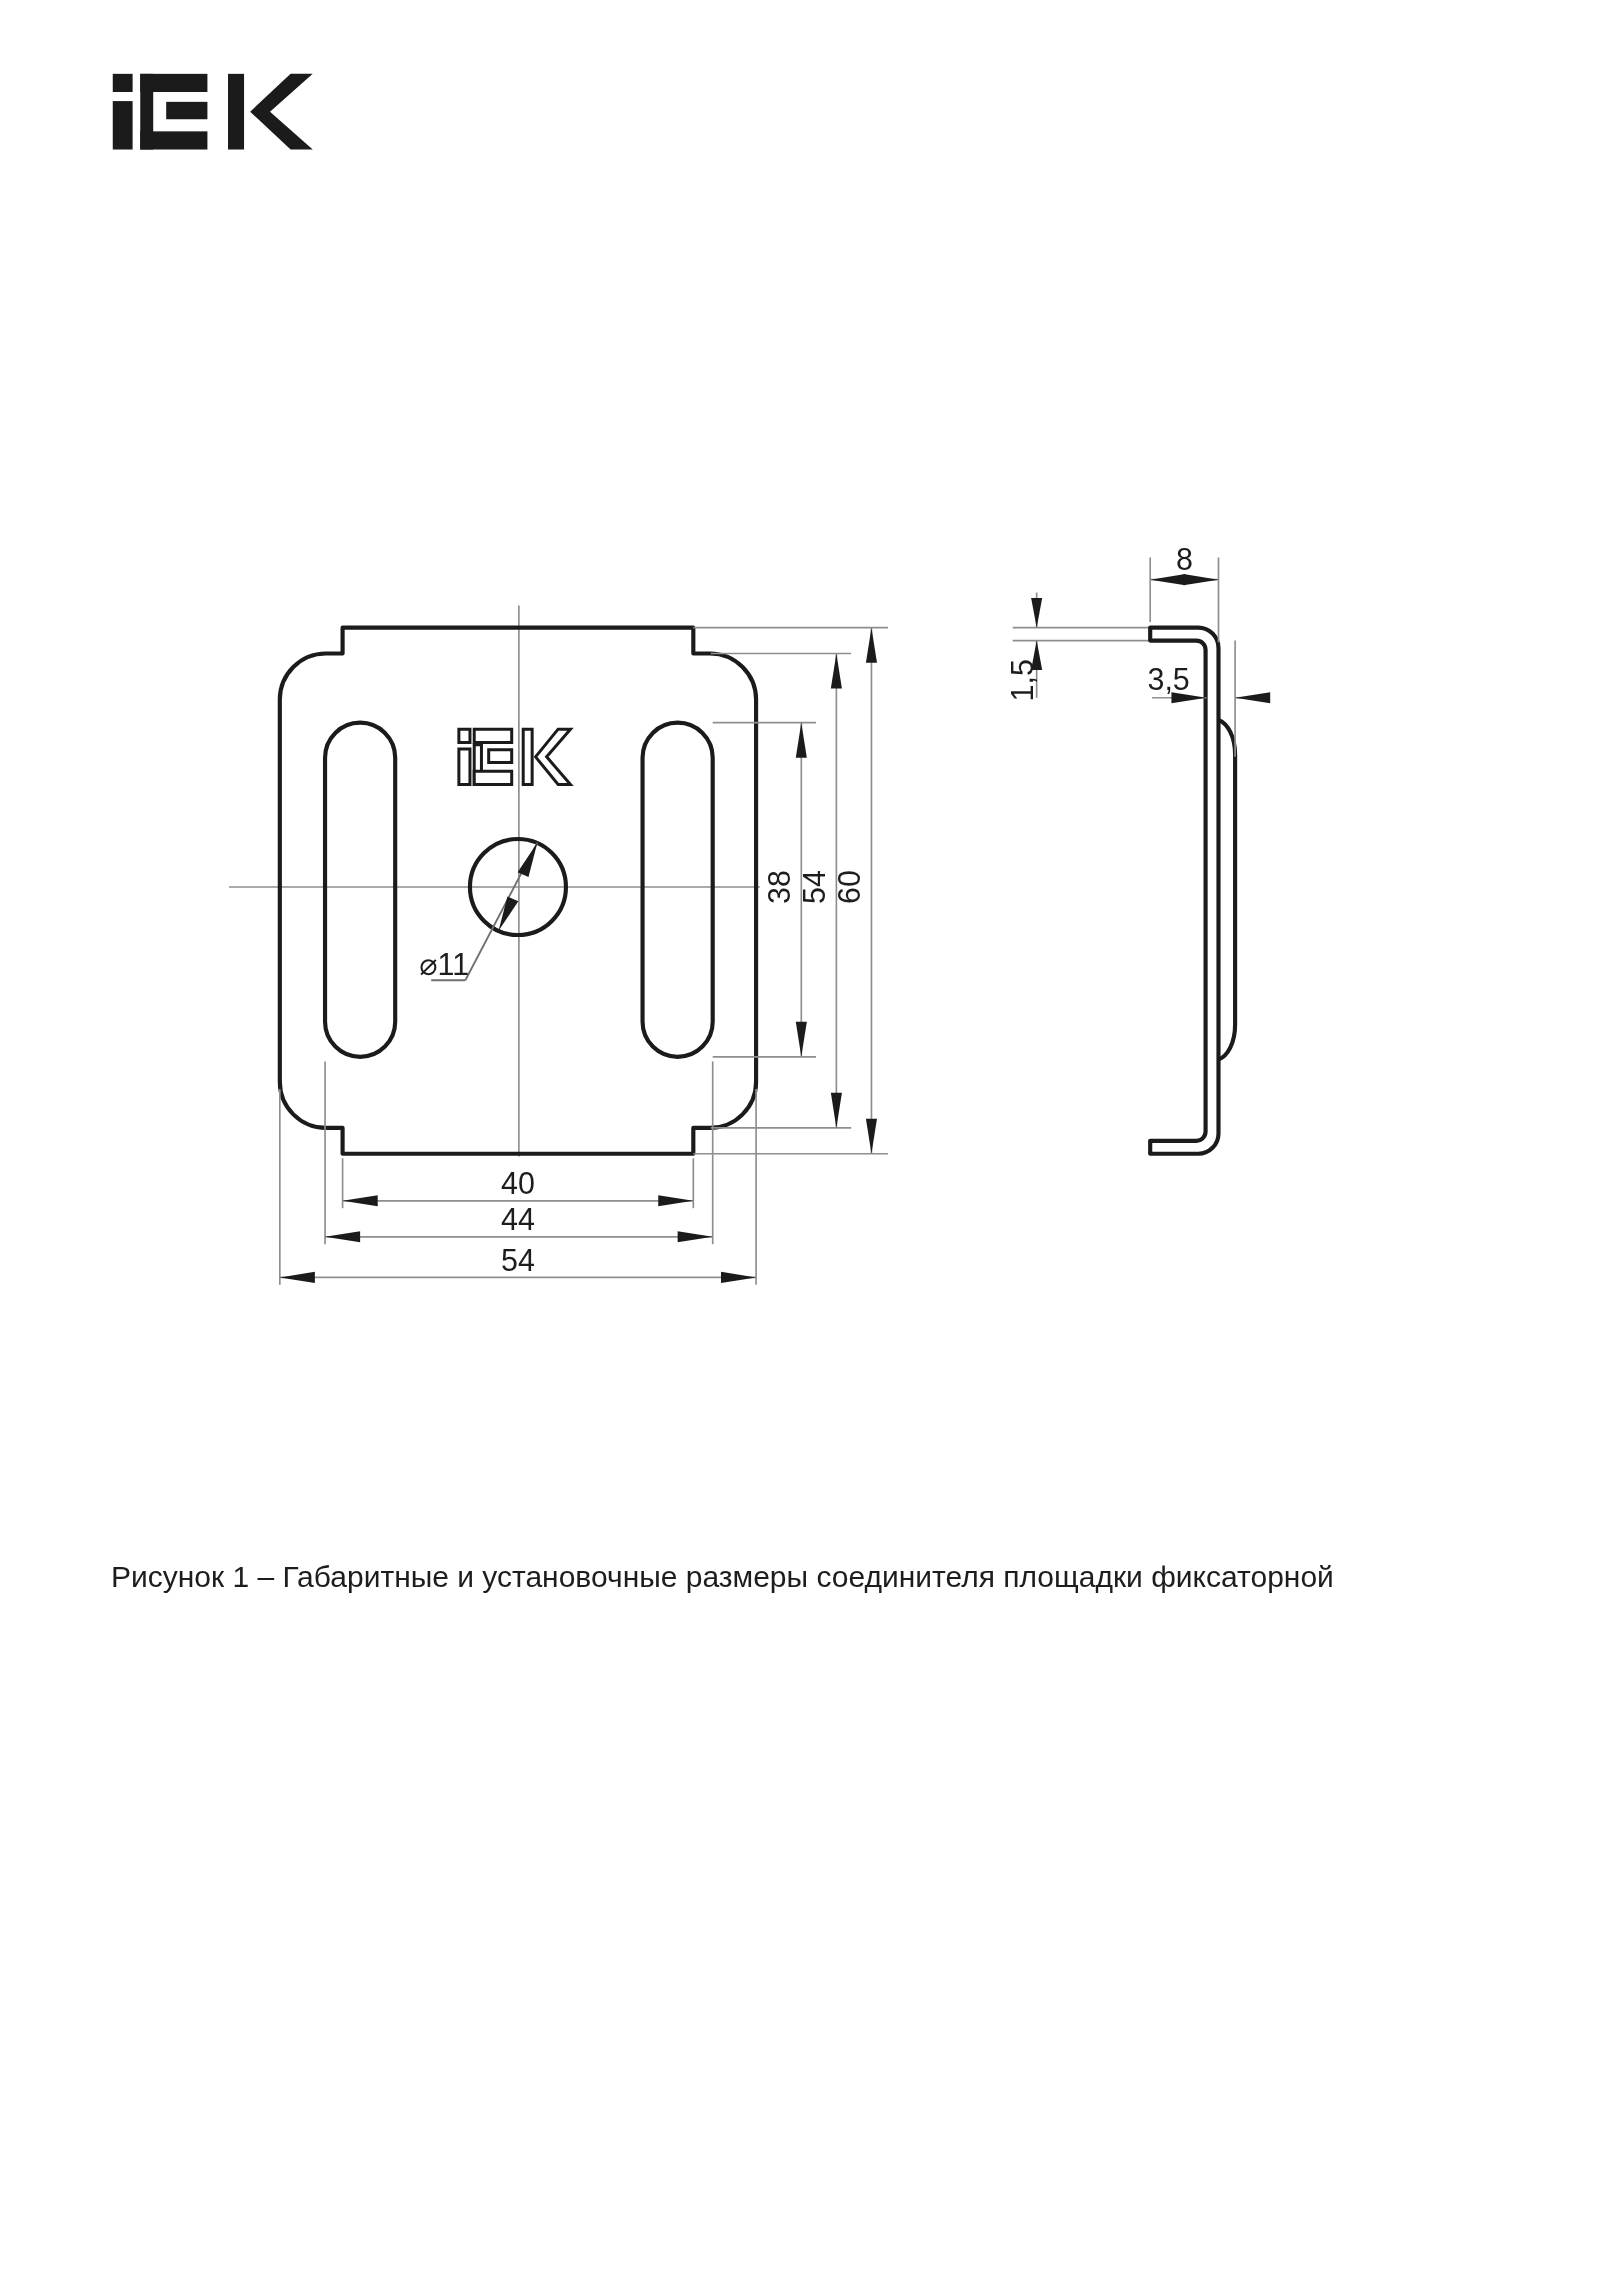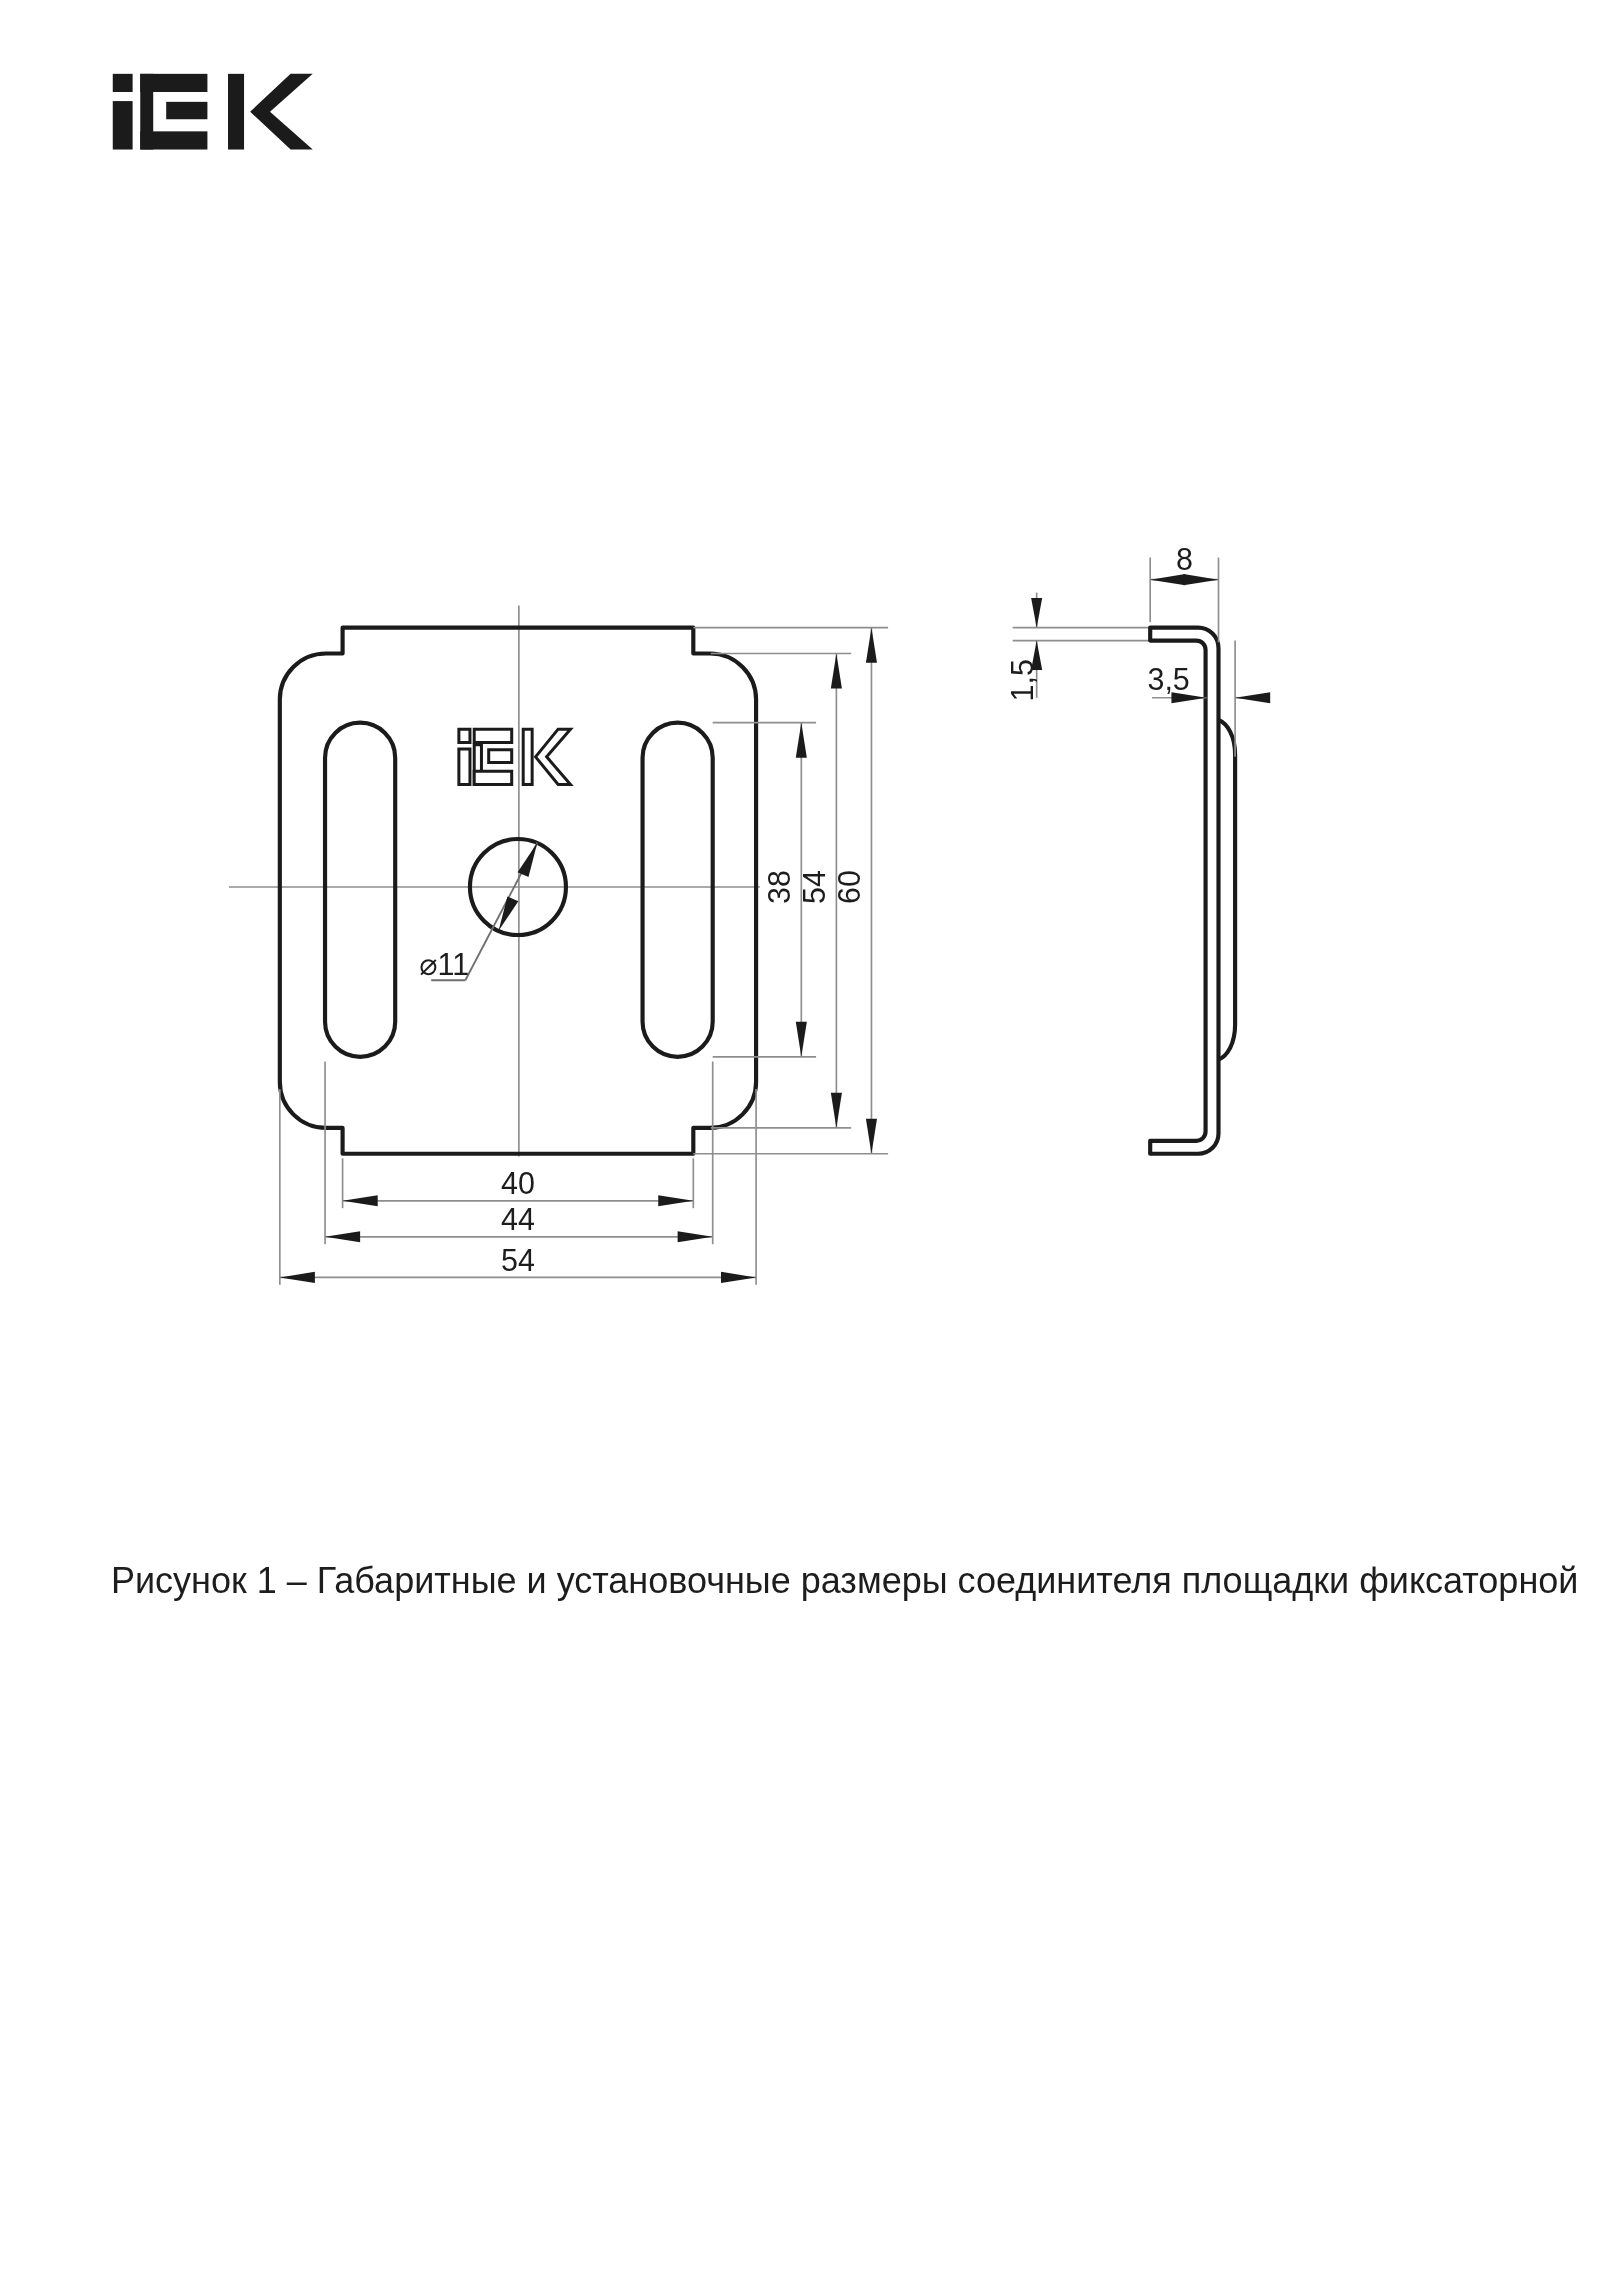--- a/index.html
+++ b/index.html
@@ -8,21 +8,21 @@
     width:1610px;height:2289px;
     background:#ffffff;
     margin:0 auto;
     font-family:"Liberation Sans","DejaVu Sans",sans-serif;
     overflow:hidden;
   }
   .drawing-svg{position:absolute;left:0;top:0;}
   .caption{
     position:absolute;
     left:111px;top:1560px;
-    font-size:36px;
+    font-size:30px;
     color:#1d1d1d;
     white-space:nowrap;
   }
   text{
     font-family:"Liberation Sans","DejaVu Sans",sans-serif;
     font-size:33px;
     fill:#1d1d1d;
   }
   .thin{stroke:#8e8e8e;stroke-width:1.8;fill:none;}
   .leader{stroke:#6f6f6f;stroke-width:2;fill:none;}

